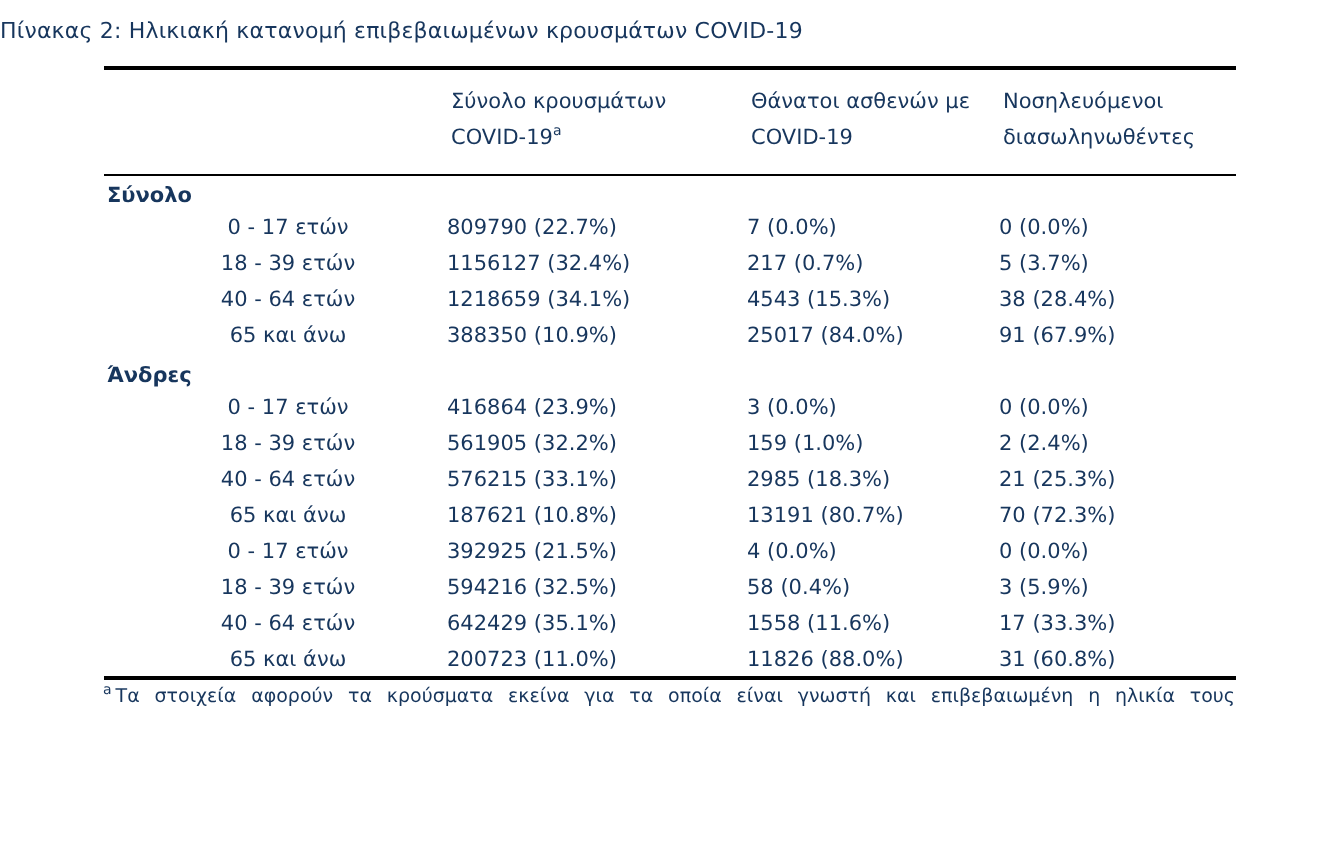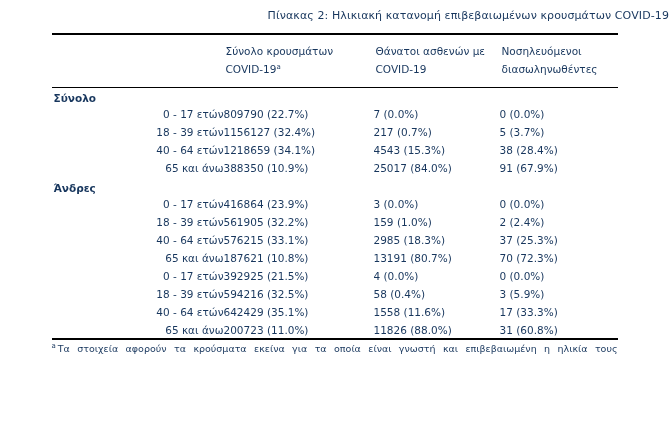--- a/index.html
+++ b/index.html
@@ -9,21 +9,21 @@
   }
   *{margin:0;padding:0;box-sizing:border-box;}
   html,body{width:669px;height:421px;overflow:hidden;}
   body{
     background:var(--bg);
     font-family:"DejaVu Sans","Liberation Sans",sans-serif;
     color:var(--txt);
   }
   .page{width:669px;height:421px;position:relative;}
   .doc-title{
-    text-align:right;
+    text-align:left;
     padding-top:9px;
     font-size:11px;
     letter-spacing:.1px;
     color:var(--txt);
   }
   .tbl-wrap{
     width:566px;
     margin:11px auto 0 auto;
   }
   table.covid-table{
@@ -55,21 +55,21 @@
     color:var(--txt);
     white-space:nowrap;
     margin-top:28px;
   }
   td.sec{
     font-weight:bold;
     text-align:left;
     padding-left:2px;
   }
   td.rlabel{
-    text-align:right;
+    text-align:center;
     padding-left:13px;
   }
   td.num{text-align:left;}
   tr.sec-row td{padding-top:3px;}
   .footnote{
     width:566px;
     margin:3px auto 12px auto;
     font-size:9.5px;
     color:var(--txt);
     text-align:justify;
@@ -153,21 +153,21 @@
         <tr>
           <td class="rlabel">18 - 39 ετών</td>
           <td class="num">561905 (32.2%)</td>
           <td class="num">159 (1.0%)</td>
           <td class="num">2 (2.4%)</td>
         </tr>
         <tr>
           <td class="rlabel">40 - 64 ετών</td>
           <td class="num">576215 (33.1%)</td>
           <td class="num">2985 (18.3%)</td>
-          <td class="num">37 (25.3%)</td>
+          <td class="num">21 (25.3%)</td>
         </tr>
         <tr>
           <td class="rlabel">65 και άνω</td>
           <td class="num">187621 (10.8%)</td>
           <td class="num">13191 (80.7%)</td>
           <td class="num">70 (72.3%)</td>
         </tr>
 
         <tr>
           <td class="rlabel">0 - 17 ετών</td>

